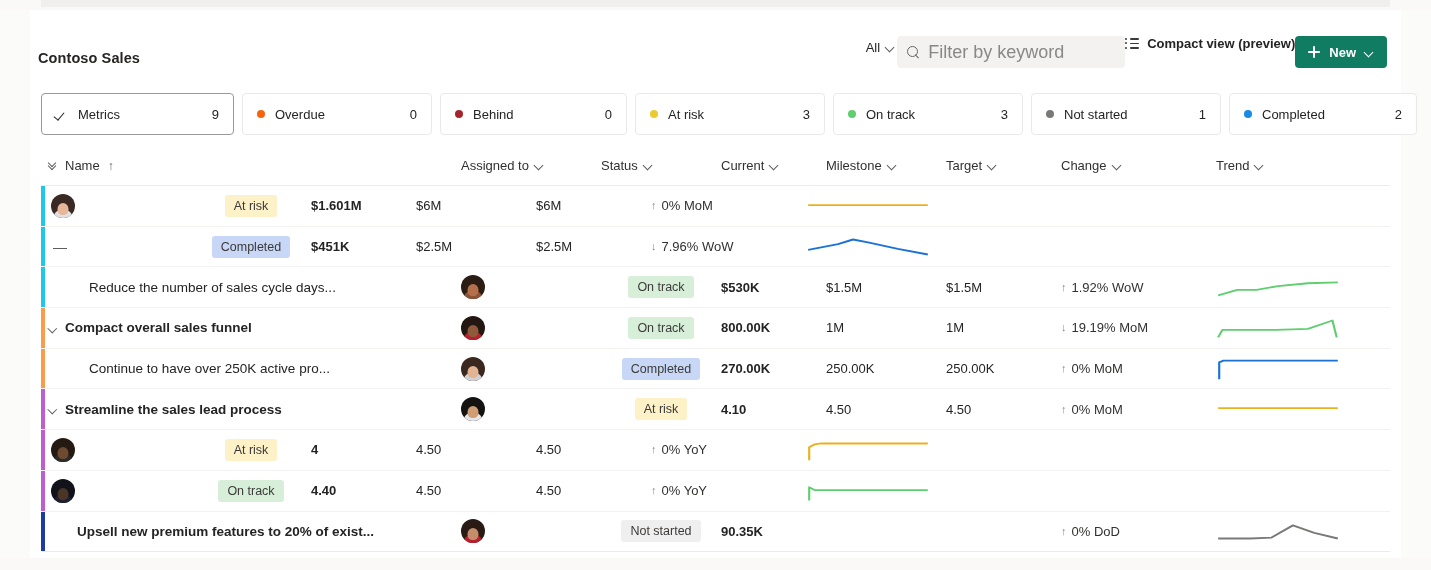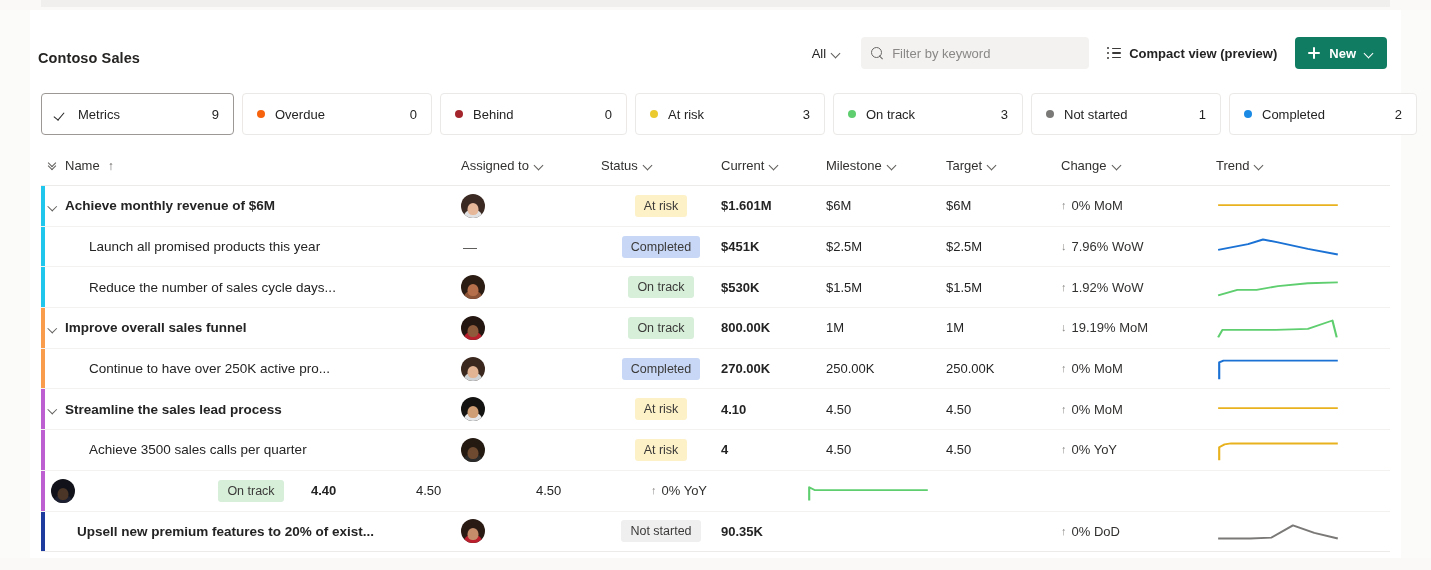--- a/index.html
+++ b/index.html
@@ -21,21 +21,21 @@
   }
   .card-left-gut { position:absolute; left:0; top:0; width:30px; height:548px; background:#fbfbfa; }
   .card-right-gut { position:absolute; right:0; top:0; width:30px; height:548px; background:#fbfbfa; }
 
   
   .header { position:absolute; left:0; top:10px; width:1431px; height:66px; }
   .page-title {
     position:absolute; left:38px; top:40px;
     font-size:14.5px; font-weight:700; color:#252423; letter-spacing:.1px;
   }
-  .hdr-right { position:absolute; right:44px; top:26px; height:34px; display:flex; align-items:center; gap:18px; }
+  .hdr-right { position:absolute; right:44px; top:26px; height:34px; display:flex; align-items:flex-start; }
 
   .all-filter { display:flex; align-items:center; gap:6px; cursor:pointer;
     font-size:13px; color:#242424; font-weight:400; padding:4px 2px; }
   .chev { display:inline-block; width:9px; height:9px; position:relative; }
   .chev::before {
     content:""; position:absolute; left:0; top:1px; width:6px; height:6px;
     border-right:1.3px solid #605e5c; border-bottom:1.3px solid #605e5c;
     transform:rotate(45deg);
   }
   .search-box {
@@ -46,21 +46,21 @@
   .search-box .mag::before {
     content:""; position:absolute; left:0; top:0; width:9px; height:9px;
     border:1.3px solid #686766; border-radius:50%;
   }
   .search-box .mag::after {
     content:""; position:absolute; left:8px; top:8.5px; width:5px; height:1.3px;
     background:#686766; transform:rotate(45deg); transform-origin:left center;
   }
   .search-box input {
     border:none; outline:none; background:transparent; width:100%;
-    font-family:"Liberation Sans", sans-serif; font-size:13px; color:#242424;
+    font-family:"Liberation Sans", sans-serif; font-size:18px; color:#242424;
   }
   .search-box input::placeholder { color:#8a8886; }
 
   .compact-view { display:flex; align-items:center; gap:8px; cursor:pointer;
     font-size:13px; font-weight:700; color:#242424; white-space:nowrap; }
   .list-icon { width:14px; height:13px; position:relative; flex:none; }
   .list-icon i {
     position:absolute; left:5px; height:1.5px; background:#3b3a39; border-radius:1px;
   }
   .list-icon i:nth-child(1){ top:1px; width:9px; }
@@ -315,26 +315,20 @@
         <span class="th">
           <span>Trend</span>
           <span class="chev"></span>
         </span>
       </div>
     </div>
 
     <div id="tbody">
         <div class="row">
           <div class="accent" style="background: rgb(33, 198, 236);"></div>
-          <div class="c-name">
-            <span class="row-expander">
-              <span class="rchev"></span>
-            </span>
-            <span class="rname parent" style="margin-left: 0px;">Achieve monthly revenue of $6M</span>
-          </div>
           <div class="c-assign" style="padding-left: 10px;">
             <div class="avatar" style="background: rgb(59, 42, 35);">
               <span class="body" style="background: rgb(223, 225, 227);"></span>
               <span class="face" style="background: rgb(231, 183, 154);"></span>
             </div>
           </div>
           <div class="c-status" style="justify-content: center;">
             <span class="badge" style="background: rgb(253, 241, 200); color: rgb(59, 58, 57);">At risk</span>
           </div>
           <div class="c-cur">
@@ -353,24 +347,20 @@
             </span>
           </div>
           <div class="c-trend">
             <svg class="spark" viewBox="0 0 117 32" preserveAspectRatio="none">
               <polyline points="2,15 30,15 58,15 86,15 114,15" fill="none" stroke="#e8b21e" stroke-width="2" stroke-linejoin="round" stroke-linecap="butt"></polyline>
             </svg>
           </div>
         </div>
         <div class="row">
           <div class="accent" style="background: rgb(33, 198, 236);"></div>
-          <div class="c-name">
-            <span class="row-expander"></span>
-            <span class="rname child" style="margin-left: 24px;">Launch all promised products this year</span>
-          </div>
           <div class="c-assign" style="padding-left: 10px;">
             <span class="dash" style="margin-left: 2px;">—</span>
           </div>
           <div class="c-status" style="justify-content: center;">
             <span class="badge" style="background: rgb(199, 215, 245); color: rgb(59, 58, 57);">Completed</span>
           </div>
           <div class="c-cur">
             <span class="cell-num b">$451K</span>
           </div>
           <div class="c-mile">
@@ -426,21 +416,21 @@
               <polyline points="2,25 20,19 38,19 58,15 86,12 114,11" fill="none" stroke="#5ece6f" stroke-width="2" stroke-linejoin="round" stroke-linecap="butt"></polyline>
             </svg>
           </div>
         </div>
         <div class="row">
           <div class="accent" style="background: rgb(249, 157, 76);"></div>
           <div class="c-name">
             <span class="row-expander">
               <span class="rchev"></span>
             </span>
-            <span class="rname parent" style="margin-left: 0px;">Improve overall sales funnel</span>
+            <span class="rname parent" style="margin-left: 0px;">Compact overall sales funnel</span>
           </div>
           <div class="c-assign" style="padding-left: 10px;">
             <div class="avatar" style="background: rgb(36, 22, 17);">
               <span class="body" style="background: rgb(185, 32, 46);"></span>
               <span class="face" style="background: rgb(141, 90, 60);"></span>
             </div>
           </div>
           <div class="c-status" style="justify-content: center;">
             <span class="badge" style="background: rgb(215, 239, 217); color: rgb(59, 58, 57);">On track</span>
           </div>
@@ -534,24 +524,20 @@
             </span>
           </div>
           <div class="c-trend">
             <svg class="spark" viewBox="0 0 117 32" preserveAspectRatio="none">
               <polyline points="2,15 30,15 58,15 86,15 114,15" fill="none" stroke="#e8b21e" stroke-width="2" stroke-linejoin="round" stroke-linecap="butt"></polyline>
             </svg>
           </div>
         </div>
         <div class="row">
           <div class="accent" style="background: rgb(189, 95, 208);"></div>
-          <div class="c-name">
-            <span class="row-expander"></span>
-            <span class="rname child" style="margin-left: 24px;">Achieve 3500 sales calls per quarter</span>
-          </div>
           <div class="c-assign" style="padding-left: 10px;">
             <div class="avatar" style="background: rgb(36, 26, 18);">
               <span class="body" style="background: rgb(43, 43, 43);"></span>
               <span class="face" style="background: rgb(110, 74, 48);"></span>
             </div>
           </div>
           <div class="c-status" style="justify-content: center;">
             <span class="badge" style="background: rgb(253, 241, 200); color: rgb(59, 58, 57);">At risk</span>
           </div>
           <div class="c-cur">

